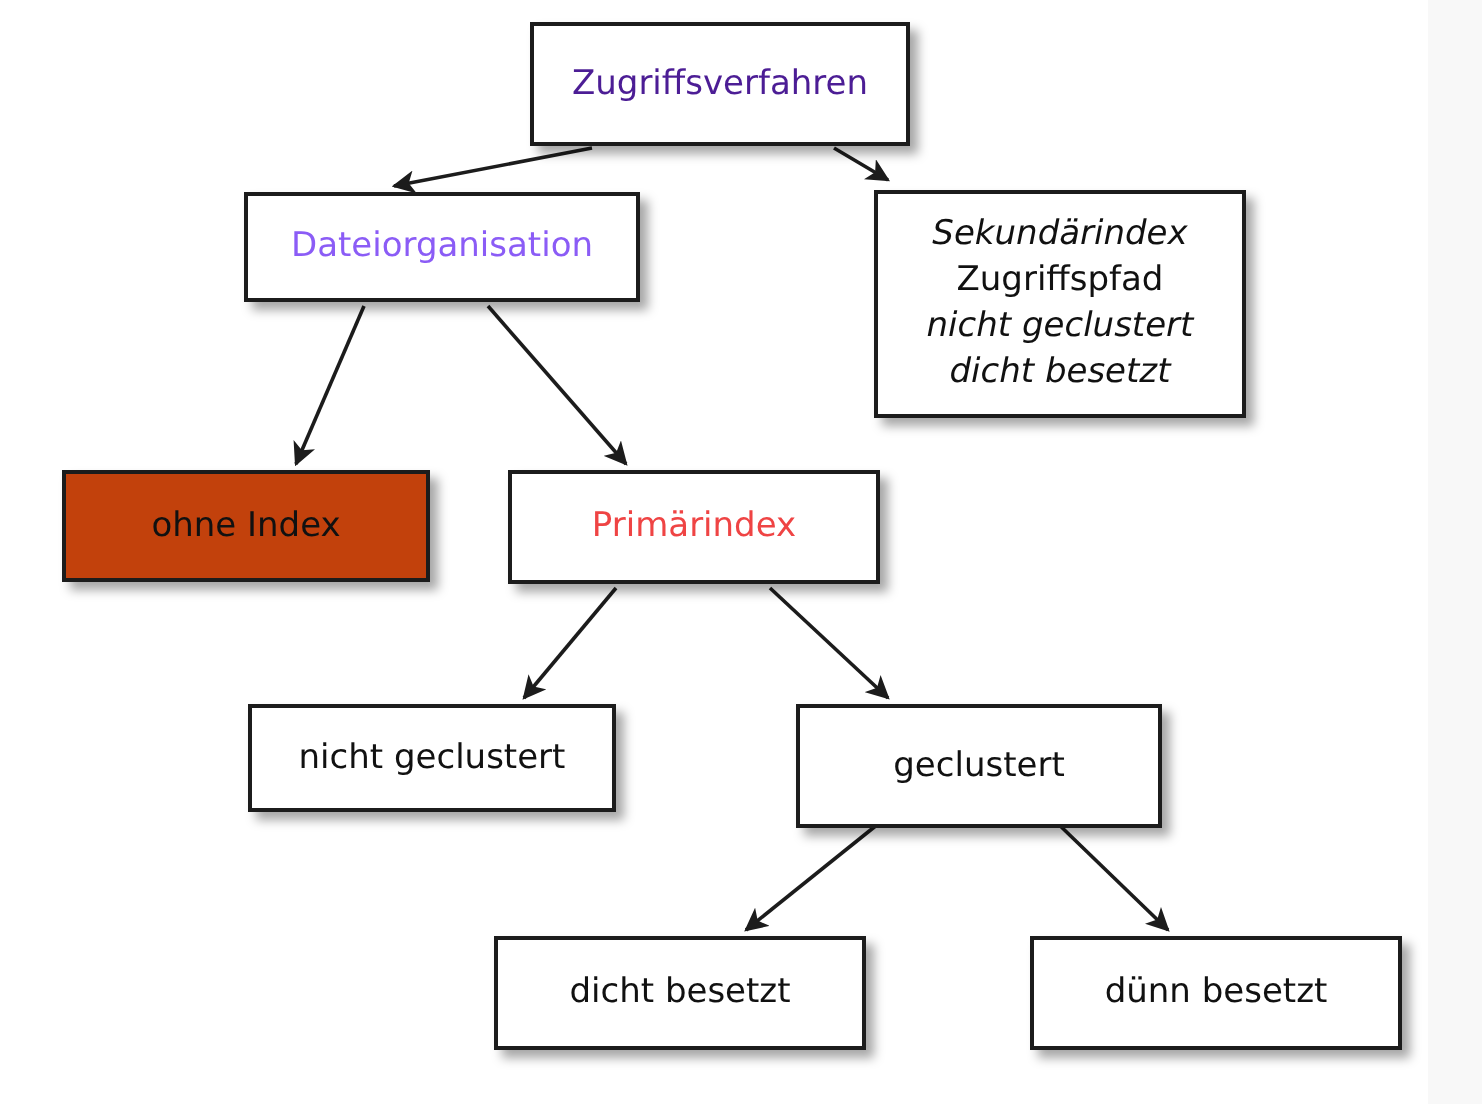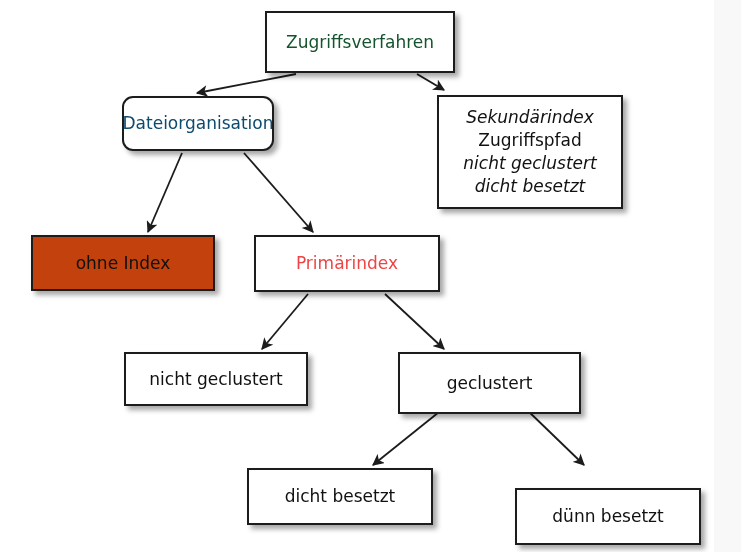--- a/index.html
+++ b/index.html
@@ -71,24 +71,24 @@
       <line x1="417" y1="74" x2="444" y2="90" stroke="#1c1c1c" stroke-width="1.8" marker-end="url(#arrowhead)"></line>
       <line x1="182" y1="153" x2="148" y2="232" stroke="#1c1c1c" stroke-width="1.8" marker-end="url(#arrowhead)"></line>
       <line x1="244" y1="153" x2="313" y2="232" stroke="#1c1c1c" stroke-width="1.8" marker-end="url(#arrowhead)"></line>
       <line x1="308" y1="294" x2="262" y2="349" stroke="#1c1c1c" stroke-width="1.8" marker-end="url(#arrowhead)"></line>
       <line x1="385" y1="294" x2="444" y2="349" stroke="#1c1c1c" stroke-width="1.8" marker-end="url(#arrowhead)"></line>
       <line x1="444" y1="408" x2="373" y2="465" stroke="#1c1c1c" stroke-width="1.8" marker-end="url(#arrowhead)"></line>
       <line x1="525" y1="408" x2="584" y2="465" stroke="#1c1c1c" stroke-width="1.8" marker-end="url(#arrowhead)"></line>
     </svg>
 
   <div id="node-layer">
-      <div class="node" style="left: 265px; top: 11px; width: 190px; height: 62px; background: rgb(255, 255, 255); border-color: rgb(28, 28, 28); color: #14532d;">
+      <div class="node" style="left: 265px; top: 11px; width: 190px; height: 62px; background: rgb(255, 255, 255); border-color: rgb(28, 28, 28); color: #4c1d95;">
         <span class="line">Zugriffsverfahren</span>
       </div>
-      <div class="node" style="left: 122px; top: 96px; width: 152px; height: 55px; background: rgb(255, 255, 255); border-color: rgb(28, 28, 28); color: #0c4a6e; border-radius: 11px;">
+      <div class="node" style="left: 122px; top: 96px; width: 198px; height: 55px; background: rgb(255, 255, 255); border-color: rgb(28, 28, 28); color: #8b5cf6;">
         <span class="line">Dateiorganisation</span>
       </div>
       <div class="node" style="left: 437px; top: 95px; width: 186px; height: 114px; background: rgb(255, 255, 255); border-color: rgb(28, 28, 28); color: rgb(17, 17, 17);">
         <span class="line italic">Sekundärindex</span>
         <span class="line">Zugriffspfad</span>
         <span class="line italic">nicht geclustert</span>
         <span class="line italic">dicht besetzt</span>
       </div>
       <div class="node" style="left: 31px; top: 235px; width: 184px; height: 56px; background: #c2410c; border-color: rgb(28, 28, 28); color: rgb(17, 17, 17);">
         <span class="line">ohne Index</span>
@@ -98,18 +98,18 @@
       </div>
       <div class="node" style="left: 124px; top: 352px; width: 184px; height: 54px; background: rgb(255, 255, 255); border-color: rgb(28, 28, 28); color: rgb(17, 17, 17);">
         <span class="line">nicht geclustert</span>
       </div>
       <div class="node" style="left: 398px; top: 352px; width: 183px; height: 62px; background: rgb(255, 255, 255); border-color: rgb(28, 28, 28); color: rgb(17, 17, 17);">
         <span class="line">geclustert</span>
       </div>
       <div class="node" style="left: 247px; top: 468px; width: 186px; height: 57px; background: rgb(255, 255, 255); border-color: rgb(28, 28, 28); color: rgb(17, 17, 17);">
         <span class="line">dicht besetzt</span>
       </div>
-      <div class="node" style="left: 515px; top: 468px; width: 186px; height: 57px; background: rgb(255, 255, 255); border-color: rgb(28, 28, 28); color: rgb(17, 17, 17); margin-top: 20px;">
+      <div class="node" style="left: 515px; top: 468px; width: 186px; height: 57px; background: rgb(255, 255, 255); border-color: rgb(28, 28, 28); color: rgb(17, 17, 17);">
         <span class="line">dünn besetzt</span>
       </div>
     </div>
 
 </div>
 
 </body></html>

